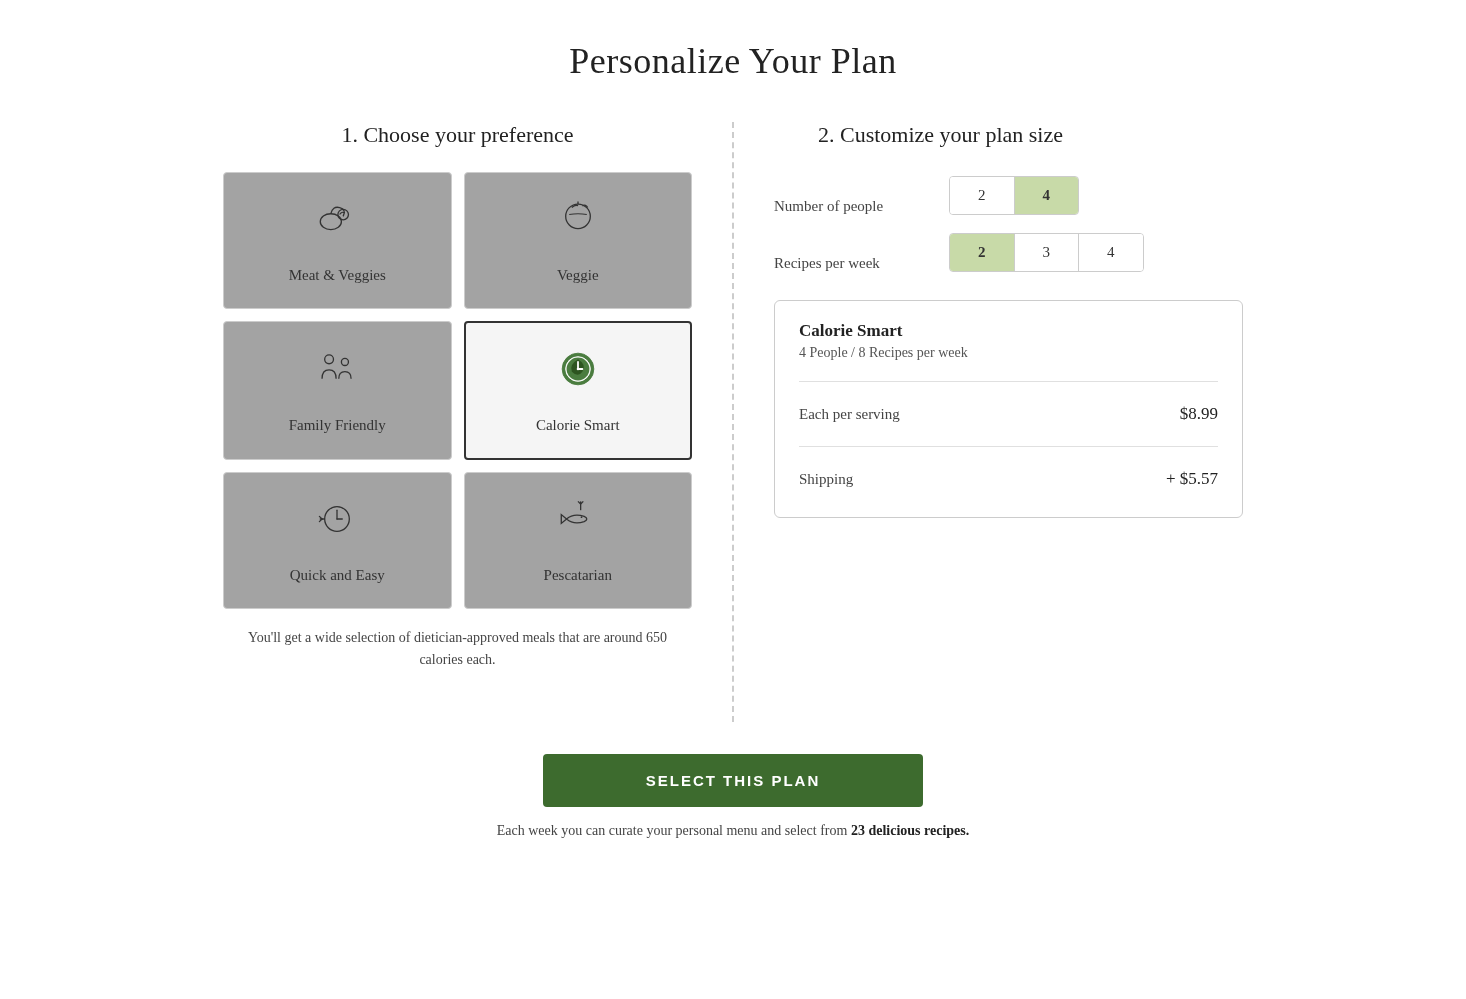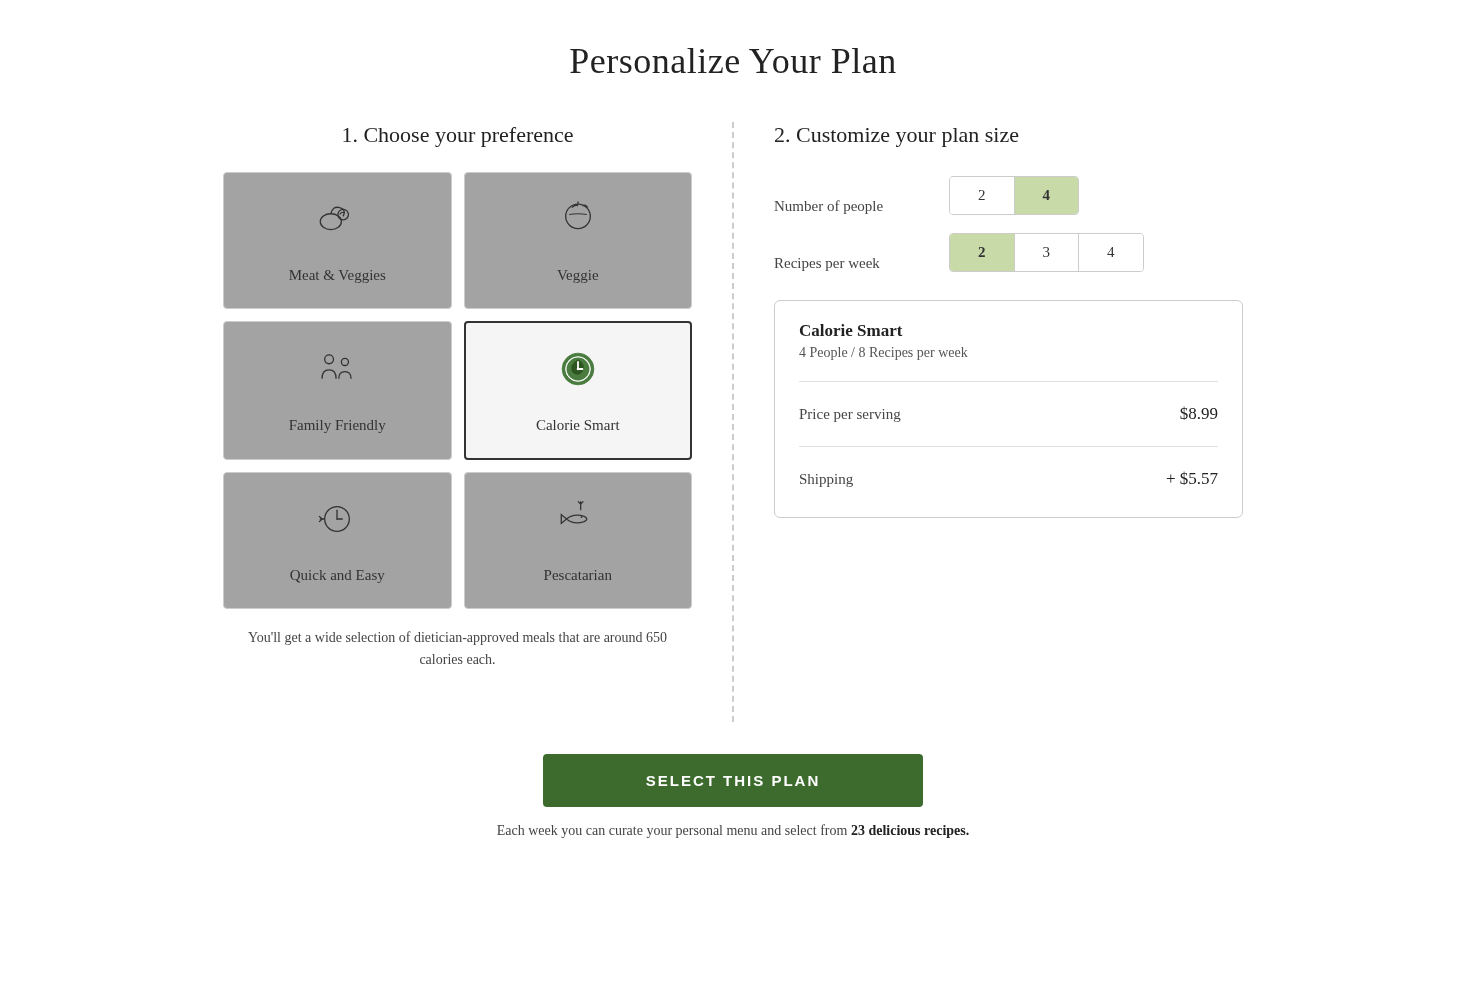--- a/index.html
+++ b/index.html
@@ -93,20 +93,21 @@
       line-height: 1.6;
       font-family: Georgia, serif;
     }
     
     .right-section-title {
       font-size: 22px;
       font-weight: 400;
       color: #222;
       margin-bottom: 28px;
       font-family: Georgia, serif;
+      margin-left: 44px;
     }
     .option-row {
       display: flex;
       align-items: flex-end;
       margin-bottom: 18px;
       gap: 15px;
     }
     .option-label {
       font-size: 15px;
       color: #444;
@@ -344,21 +345,21 @@
         <button class="toggle-btn">3</button>
         <button class="toggle-btn">4</button>
       </div>
     </div>
 
     <div class="summary-box">
       <div class="summary-plan-name">Calorie Smart</div>
       <div class="summary-plan-sub">4 People / 8 Recipes per week</div>
       <hr class="summary-divider">
       <div class="summary-row">
-        <span class="summary-row-label">Price per serving</span>
+        <span class="summary-row-label">Each per serving</span>
         <span class="summary-row-value">$8.99</span>
       </div>
       <hr class="summary-divider">
       <div class="summary-row">
         <span class="summary-row-label">Shipping</span>
         <span class="summary-row-value">+ $5.57</span>
       </div>
     </div>
   </div>
 </div>

